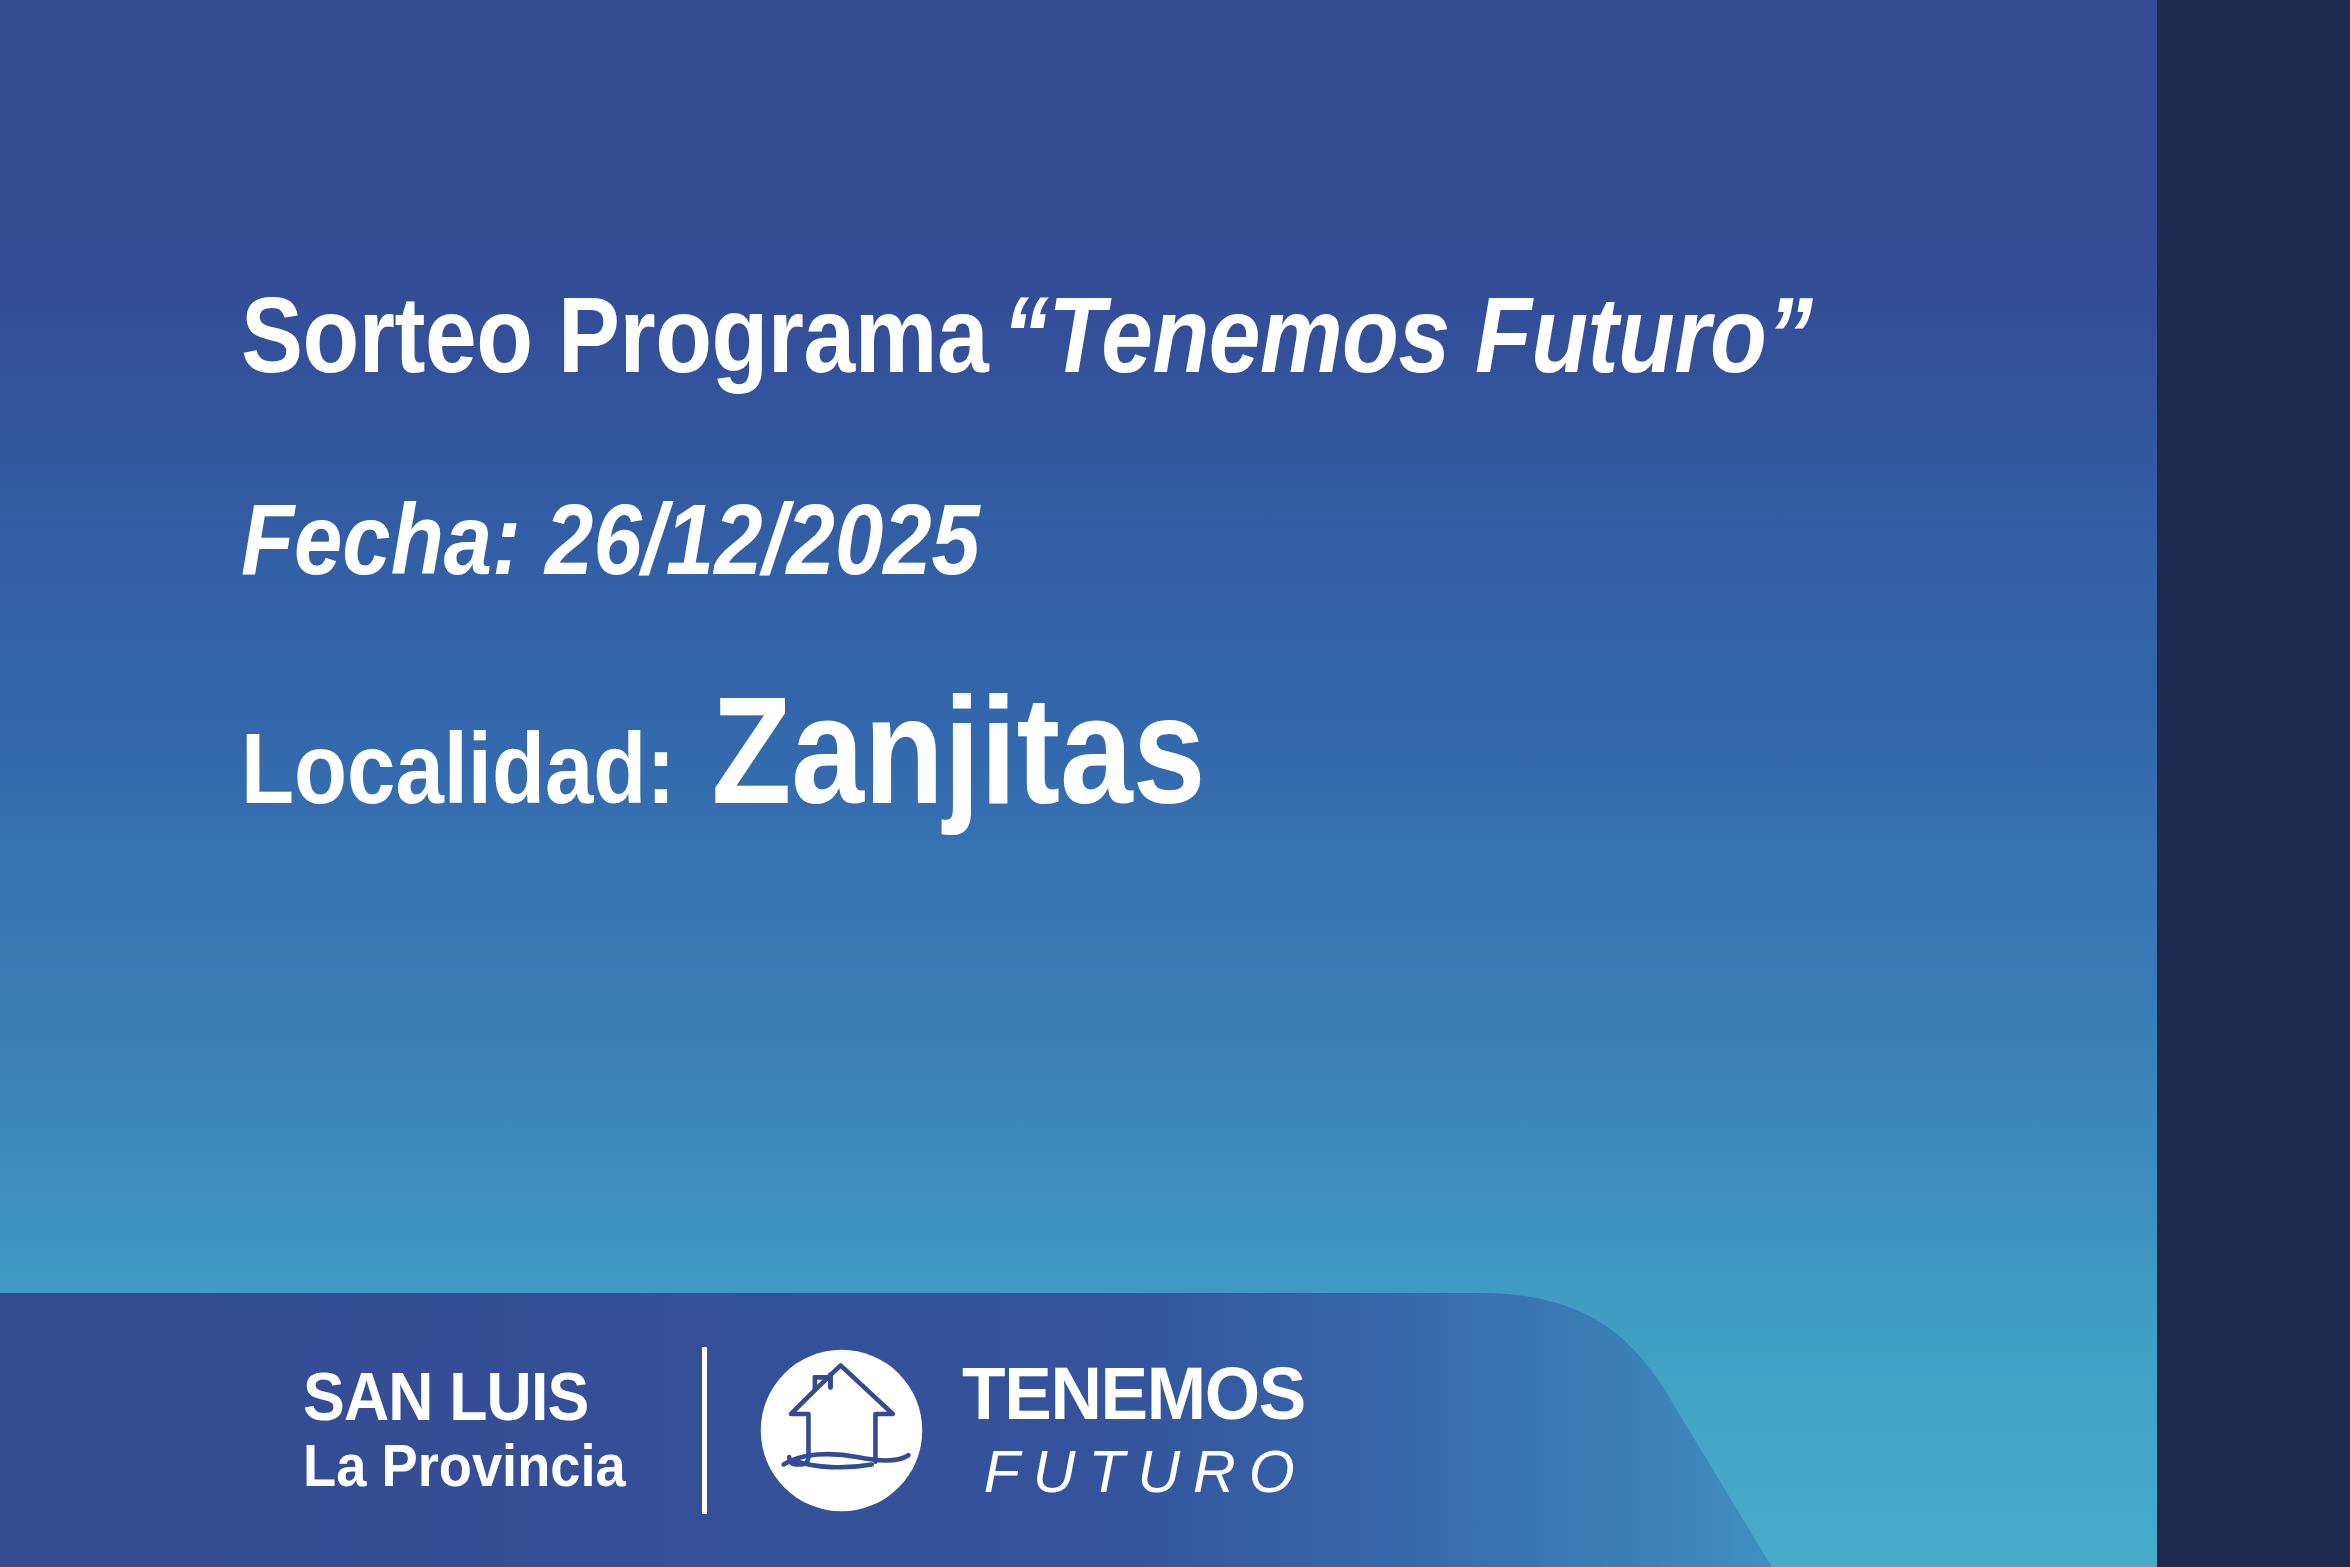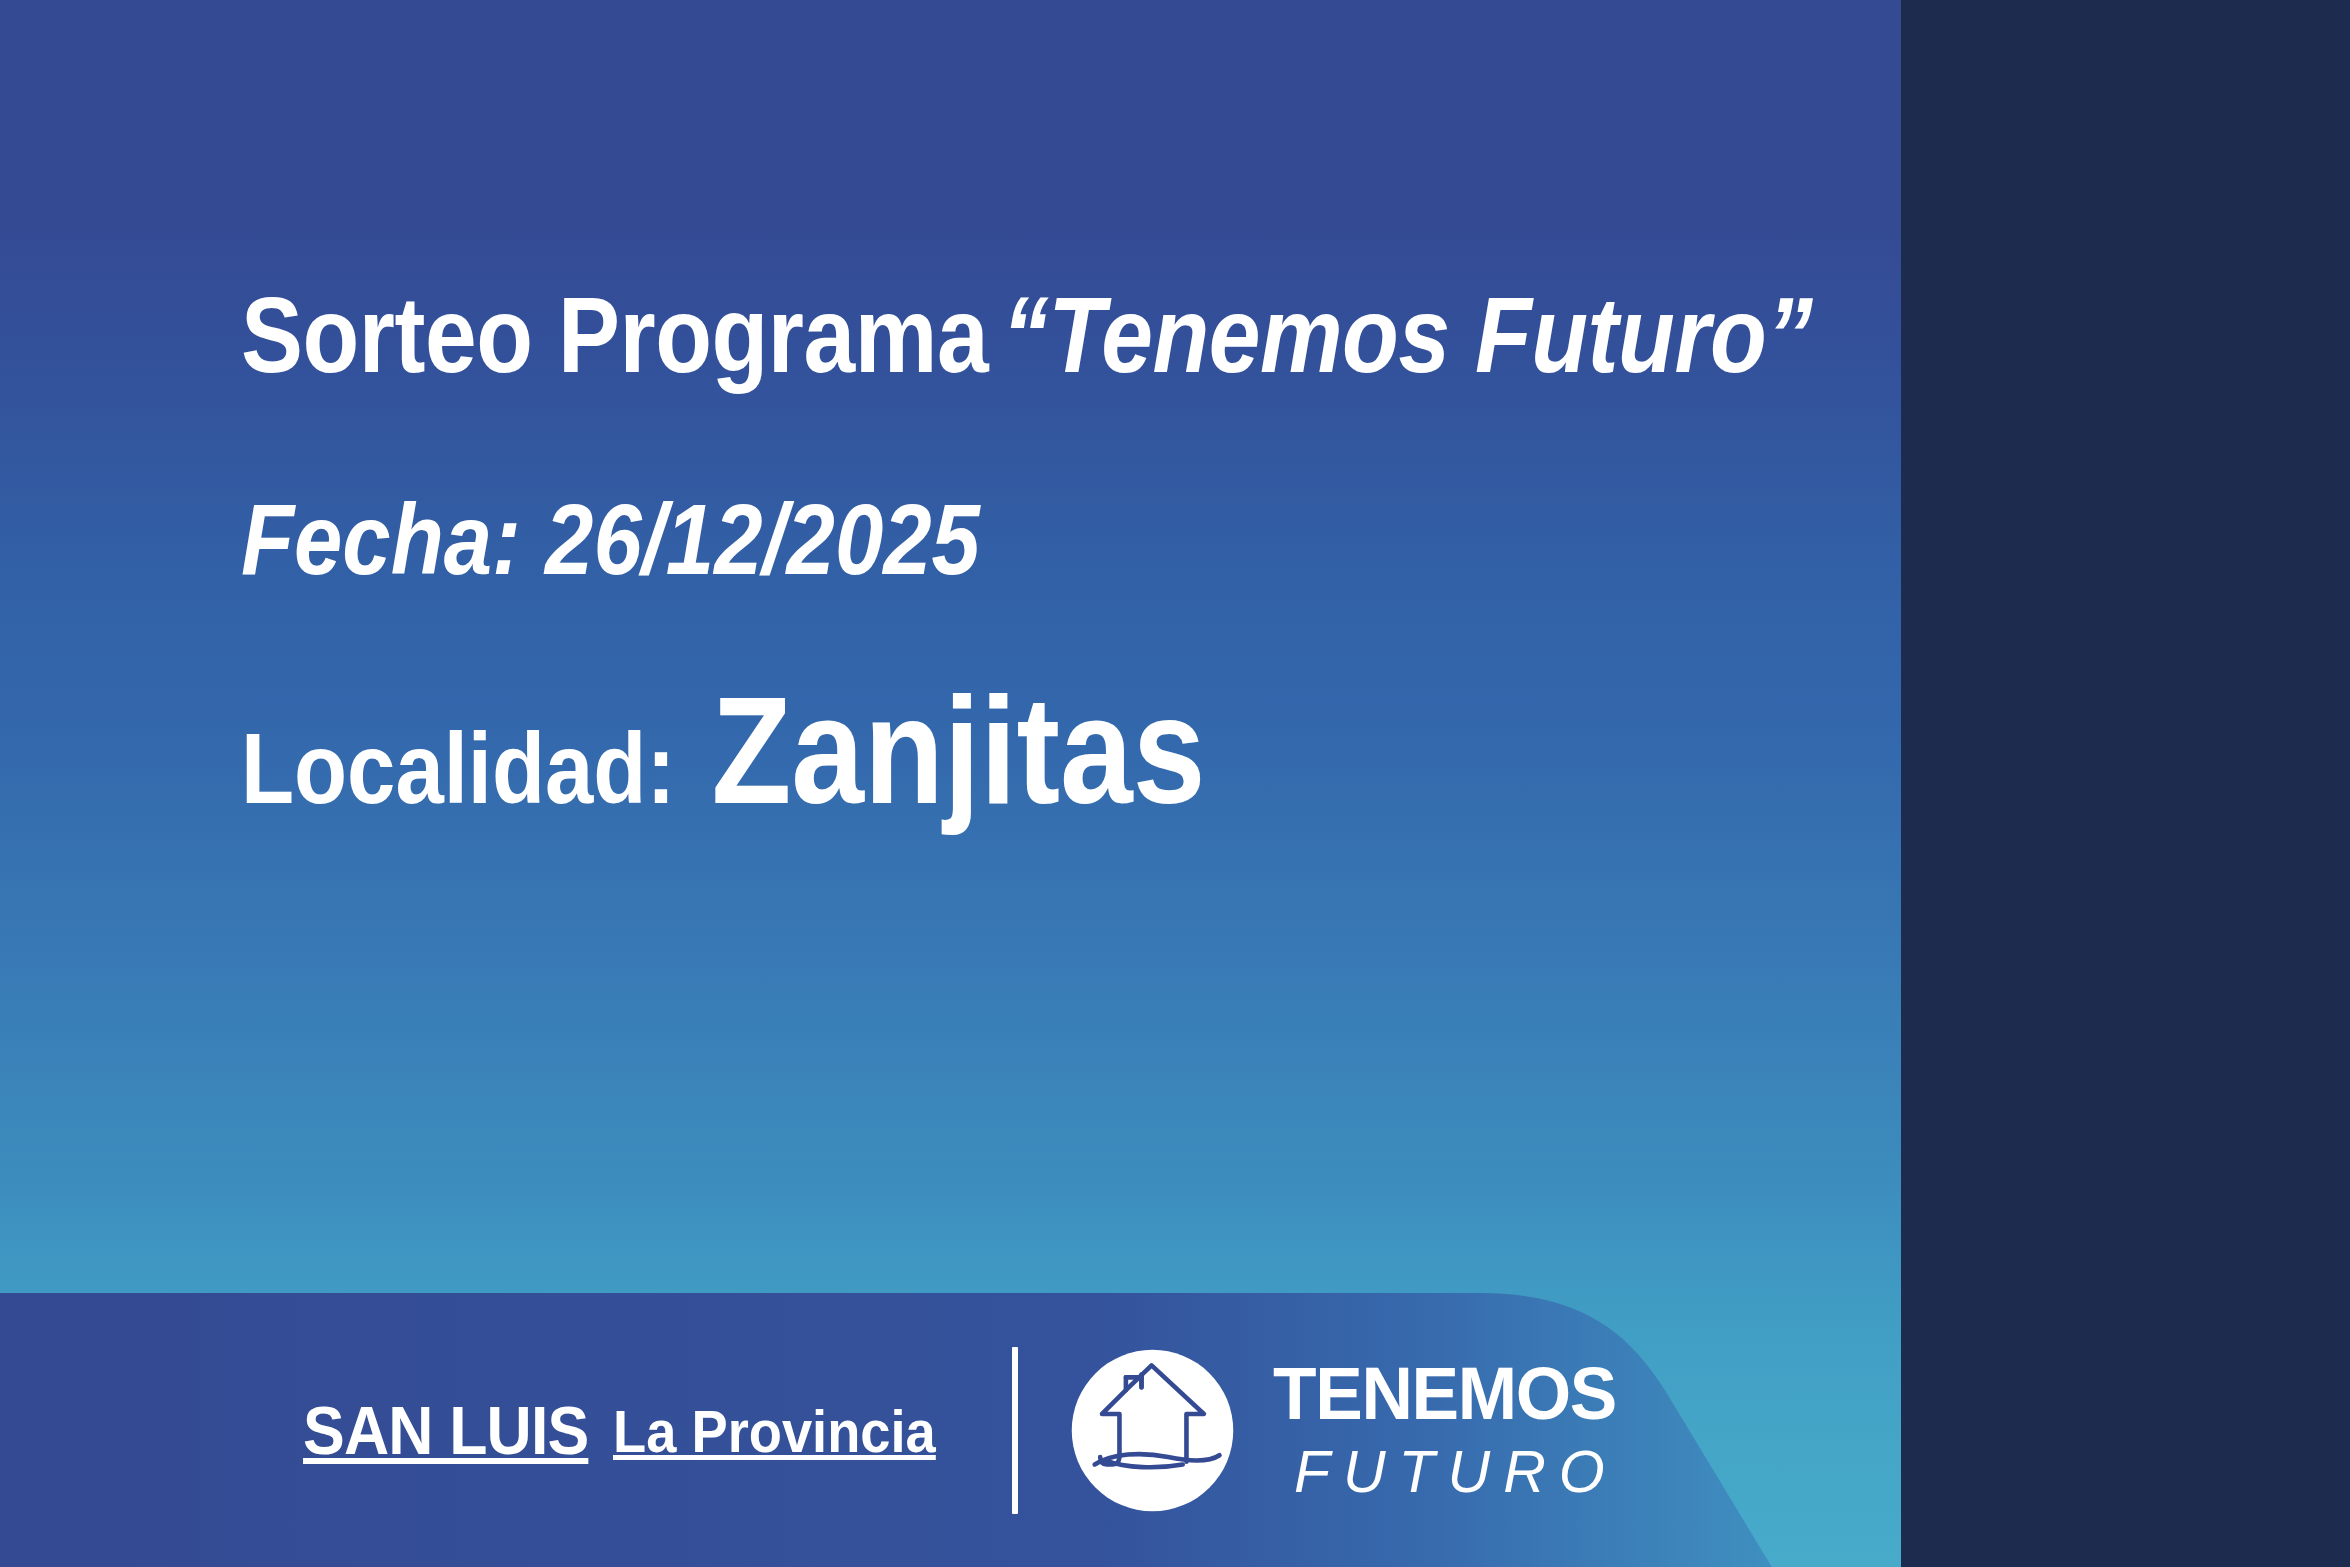--- a/index.html
+++ b/index.html
@@ -7,21 +7,21 @@
     margin: 0;
     padding: 0;
     background: #1d2b4f;
   }
   body {
     font-family: "Liberation Sans", sans-serif;
   }
 
   .slide {
     position: relative;
-    width: 1901px;
+    width: 2157px;
     height: 1568px;
     overflow: hidden;
     background: linear-gradient(
         180deg,
         #344a92 0%,
         #344a92 13%,
         #33509a 22%,
         #3260a6 36%,
         #3367ac 46%,
         #3878b4 60%,
@@ -123,24 +123,23 @@
     left: 303px;
     bottom: 0;
     height: 275px;
     display: flex;
     align-items: center;
     gap: 0;
   }
 
   .prov-lockup {
     display: flex;
-    flex-direction: row;
+    flex-direction: column;
     justify-content: center;
     color: #ffffff;
-    text-decoration: underline;
   }
   .prov-lockup .l1 {
     font-size: 68px;
     font-weight: 700;
     letter-spacing: -0.9px;
     line-height: 1.0;
     transform: scaleX(0.92);
     transform-origin: left center;
   }
   .prov-lockup .l2 {

